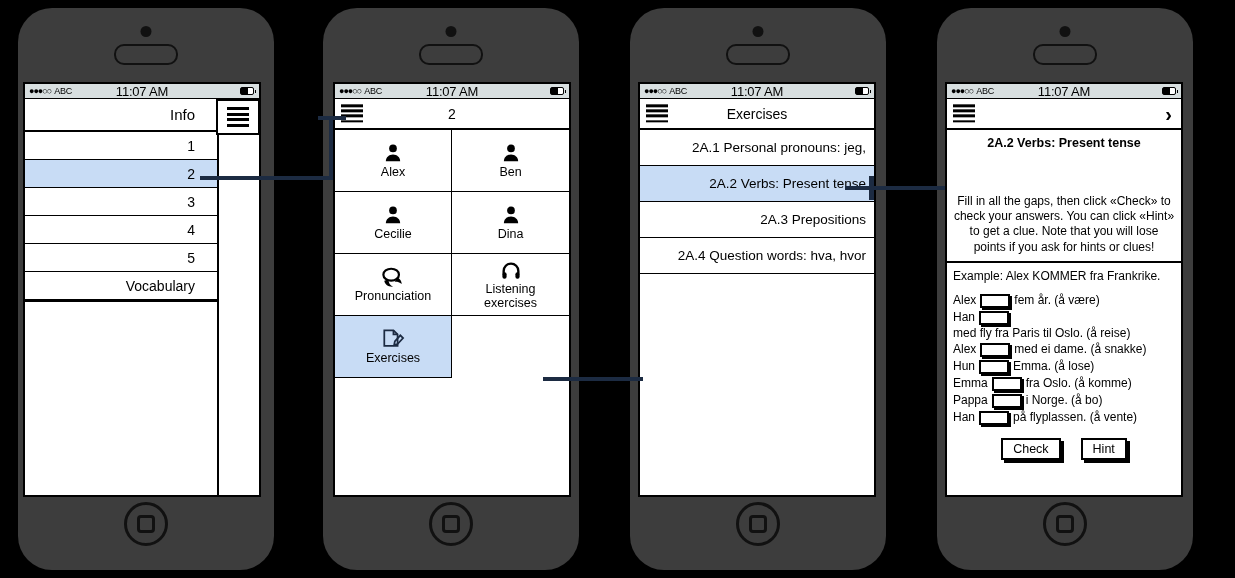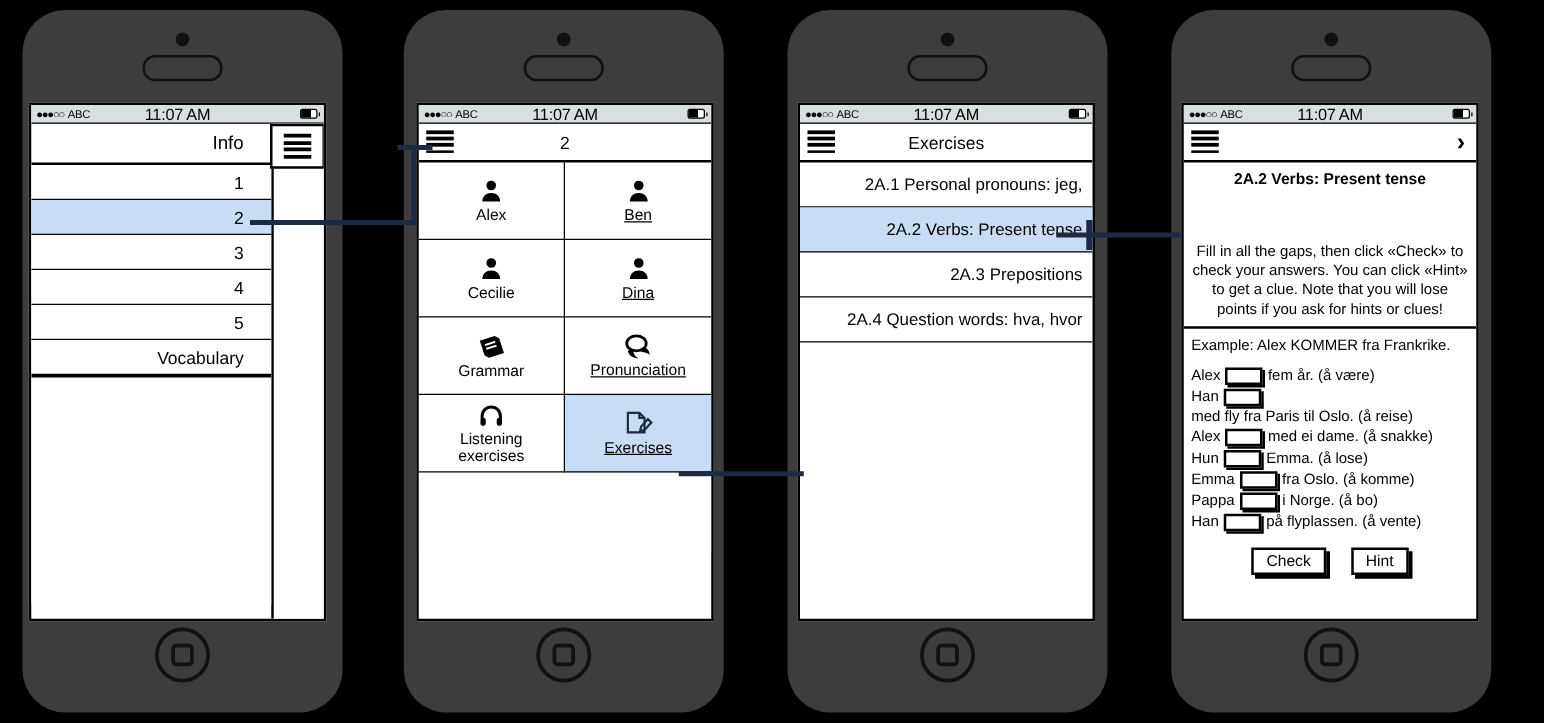--- a/index.html
+++ b/index.html
@@ -71,21 +71,21 @@
   .s1-burgerbox .burger i{height:3px;margin:2.4px 0;}
   .s1-list{position:absolute;left:0;top:15px;right:42px;text-align:right;}
   .s1-title{height:31px;display:flex;align-items:center;justify-content:flex-end;
      padding-right:22px;font-size:15px;border-bottom:2.2px solid #000;}
 
   
   .grid{display:grid;grid-template-columns:1fr 1fr;}
   .tile{height:62px;border-right:1.6px solid #000;border-bottom:1.6px solid #000;
      display:flex;flex-direction:column;align-items:center;justify-content:center;
      box-sizing:border-box;font-size:12.5px;gap:1px;text-align:center;line-height:1.12;}
-  .tile:nth-child(2n){border-right:none;text-decoration:underline;}
+  .tile:nth-child(2n){border-right:none;}
   .tile.sel{background:#c8dcf5;}
   .tile svg{display:block;}
   .s2-rest{height:66px;background:#fff;}
 
   
   .ex-row{height:36px;border-bottom:1.8px solid #000;display:flex;
      align-items:center;justify-content:flex-end;padding-right:8px;
      font-size:13.5px;box-sizing:border-box;}
   .ex-row.sel{background:#c8dcf5;}
   .s3-blank{height:160px;}
@@ -200,29 +200,20 @@
         <span>Cecilie</span>
       </div>
       <div class="tile">
         <svg width="22" height="22" viewBox="0 0 24 24">
             <circle cx="12" cy="7" r="4.2" fill="#000"></circle>
             <path d="M4.2 21c0-4.4 3.5-7.4 7.8-7.4s7.8 3 7.8 7.4z" fill="#000"></path>
           </svg>
         <span>Dina</span>
       </div>
       <div class="tile">
-        <svg width="23" height="23" viewBox="0 0 24 24">
-            <g transform="rotate(-18 12 12)">
-              <path d="M4 4h13l3 3v13H7l-3-3z" fill="#000"></path>
-              <path d="M7 8h9v1.6H7zM7 11.4h9V13H7z" fill="#fff"></path>
-            </g>
-          </svg>
-        <span>Grammar</span>
-      </div>
-      <div class="tile">
         <svg width="24" height="22" viewBox="0 0 26 24">
             <ellipse cx="11" cy="9.5" rx="8.5" ry="6.5" fill="none" stroke="#000" stroke-width="2.4"></ellipse>
             <path d="M8 14.5c0 4 2 7 5 8-5.5.4-9-3-9.5-6.5z" fill="#000"></path>
             <path d="M17.5 12.5c3 1.3 5 4 5 7-2.6-2-5-2.6-7.5-2.4z" fill="#000"></path>
           </svg>
         <span>Pronunciation</span>
       </div>
       <div class="tile">
         <svg width="22" height="22" viewBox="0 0 24 24">
             <path d="M4 16v-3a8 8 0 0 1 16 0v3" fill="none" stroke="#000" stroke-width="2.6"></path>

